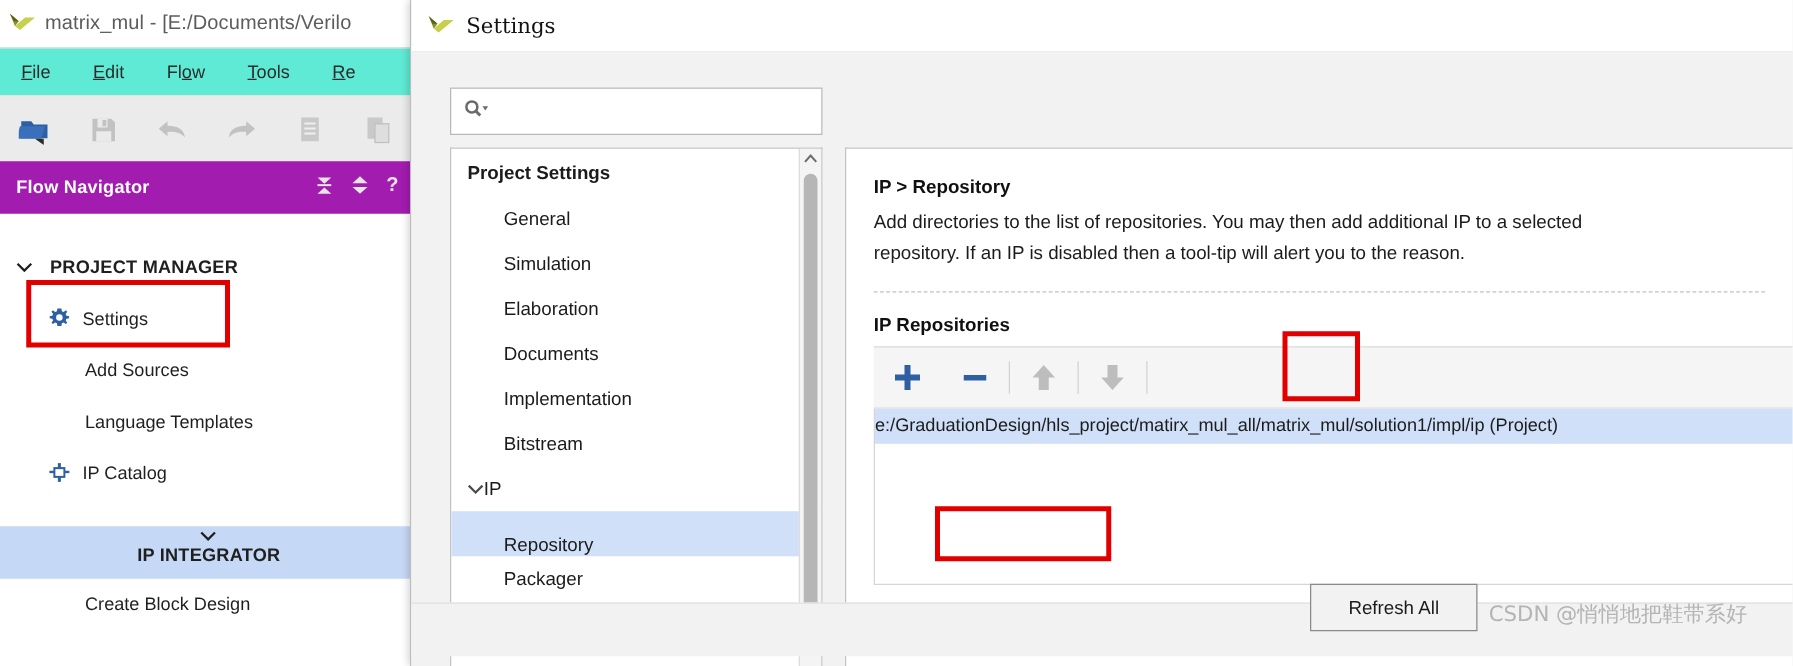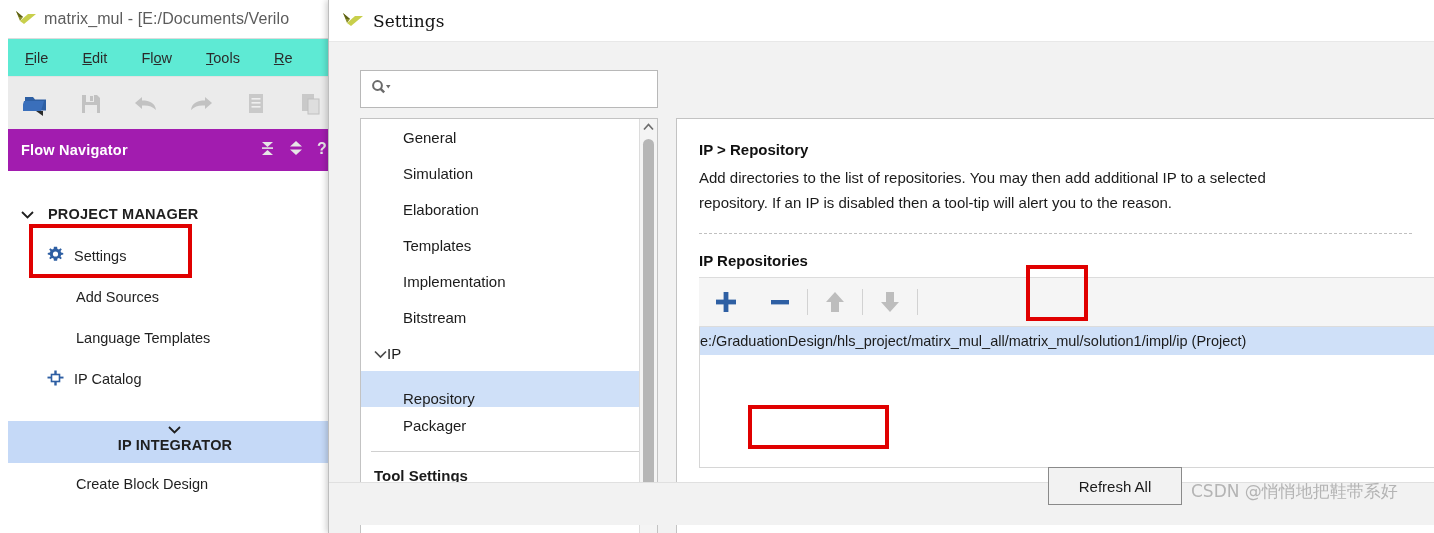--- a/index.html
+++ b/index.html
@@ -5,21 +5,21 @@
   html,body{margin:0;padding:0;}
   body{
     width:1434px;height:533px;
     background:#ffffff;
     font-family:"Liberation Sans", sans-serif;
     overflow:hidden;
     position:relative;
   }
   
   #vivado-window{
-    position:absolute;left:8px;top:0;width:334px;height:533px;
+    position:absolute;left:0;top:0;width:334px;height:533px;
     background:#ffffff;overflow:hidden;
   }
   #vivado-titlebar{
     position:absolute;left:0;top:0;width:334px;height:38px;
     background:#ffffff;display:flex;align-items:center;
   }
   #vivado-logo{width:26px;height:22px;margin-left:6px;margin-right:4px;flex:none;}
   #vivado-title-text{
     font-size:16px;color:#5c5c5c;white-space:nowrap;letter-spacing:0.1px;
   }
@@ -345,32 +345,35 @@
           <circle cx="6.5" cy="6.5" r="4.4" fill="none" stroke="#6a6a6a" stroke-width="2"></circle>
           <line x1="9.6" y1="9.8" x2="13.2" y2="13.4" stroke="#6a6a6a" stroke-width="2.4"></line>
           <path d="M15 6 L19.5 6 L17.25 9.4 Z" fill="#6a6a6a"></path>
         </svg>
       </span>
       <input id="search-input" type="text" value="" placeholder="" style="">
     </div>
 
     <div id="tree-panel">
 
+      <div class="tree-head">
+        <span>Project Settings</span>
+      </div>
 
       <div class="tree-item">
         <span class="tlbl">General</span>
       </div>
       <div class="tree-item">
         <span class="tlbl">Simulation</span>
       </div>
       <div class="tree-item">
         <span class="tlbl">Elaboration</span>
       </div>
       <div class="tree-item">
-        <span class="tlbl">Templates</span>
+        <span class="tlbl">Documents</span>
       </div>
       <div class="tree-item">
         <span class="tlbl">Implementation</span>
       </div>
       <div class="tree-item">
         <span class="tlbl">Bitstream</span>
       </div>
 
       <div class="tree-item lvl-group">
         <span class="tchev">

